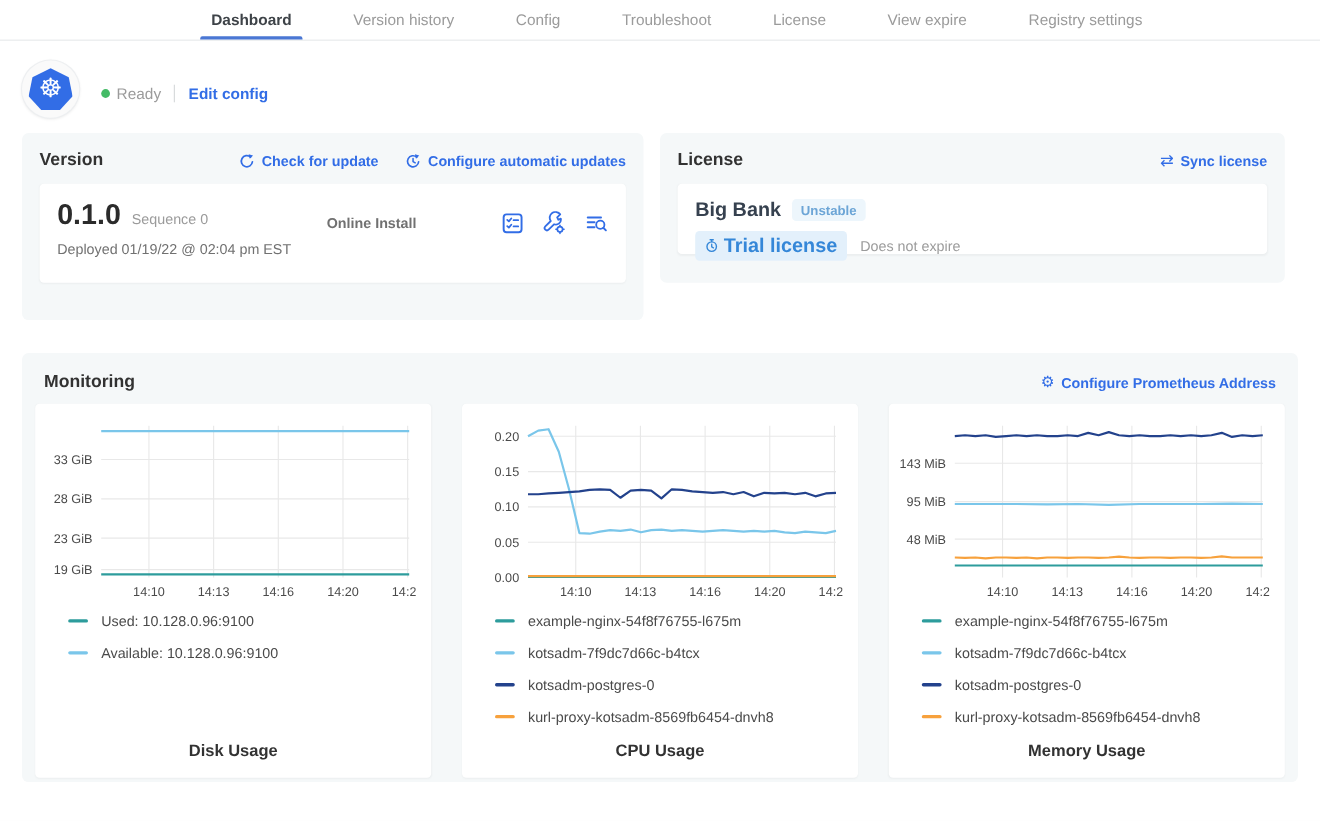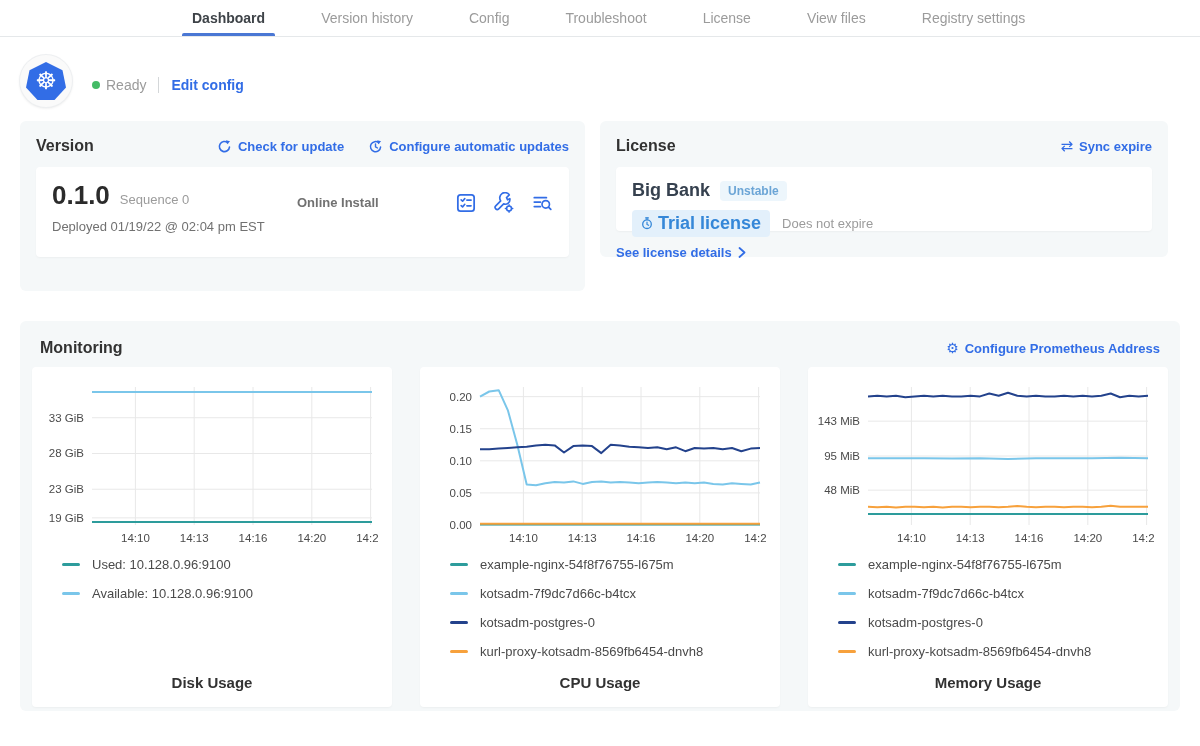--- a/index.html
+++ b/index.html
@@ -79,21 +79,21 @@
 </style>
 </head>
 <body>
 
 <nav class="topnav" id="topnav">
     <div class="tab active">Dashboard</div>
     <div class="tab">Version history</div>
     <div class="tab">Config</div>
     <div class="tab">Troubleshoot</div>
     <div class="tab">License</div>
-    <div class="tab">View files</div>
+    <div class="tab">View expire</div>
     <div class="tab">Registry settings</div>
   </nav>
 
 <div class="app-header">
   <div class="logo-badge">
     <svg class="heptagon" viewBox="0 0 40 40">
       <polygon points="20,1 36.5,9.2 40,26.5 28.5,39 11.5,39 0,26.5 3.5,9.2" fill="#326DE6"></polygon>
       <text x="20" y="27.5" text-anchor="middle" font-size="24" fill="#ffffff" font-family="DejaVu Sans, sans-serif">☸</text>
     </svg>
   </div>
@@ -173,48 +173,40 @@
         </span>
       </div>
     </div>
   </section>
 
   <section class="panel panel-license">
     <div class="panel-head">
       <div class="panel-title">License</div>
       <a class="link">
         <span class="icon-uni" style="font-size:15px;font-weight:400">⇄</span>
-        <span>Sync expire</span>
+        <span>Sync license</span>
       </a>
     </div>
     <div class="white-card license-card">
       <div class="lic-row1">
         <span class="lic-name">Big Bank</span>
         <span class="badge-channel">Unstable</span>
       </div>
       <div class="lic-row2">
         <span class="badge-trial">
           <svg width="12" height="13" viewBox="0 0 12 13">
             <circle cx="6" cy="7.2" r="4.3" fill="none" stroke="#3587D8" stroke-width="1.3"></circle>
             <line x1="6" y1="0.9" x2="6" y2="2.6" stroke="#3587D8" stroke-width="1.3" stroke-linecap="round"></line>
             <line x1="4.6" y1="0.9" x2="7.4" y2="0.9" stroke="#3587D8" stroke-width="1.3" stroke-linecap="round"></line>
             <path d="M6 5 V7.4 L7.6 8.3" fill="none" stroke="#3587D8" stroke-width="1.2" stroke-linecap="round"></path>
           </svg>
           <span>Trial license</span>
         </span>
         <span class="lic-expiry">Does not expire</span>
       </div>
-    </div>
-    <div class="see-link">
-      <a class="link">
-        <span>See license details</span>
-        <svg class="chev" width="8" height="11" viewBox="0 0 8 11">
-          <polyline points="1.5,1 6.5,5.5 1.5,10" fill="none" stroke="#326DE6" stroke-width="1.8" stroke-linecap="round" stroke-linejoin="round"></polyline>
-        </svg>
-      </a>
     </div>
   </section>
 </div>
 
 <section class="monitoring">
   <div class="mon-head">
     <div class="mon-title">Monitoring</div>
     <a class="link">
       <span class="icon-uni" style="font-size:14px;font-weight:400">⚙</span>
       <span>Configure Prometheus Address</span>

